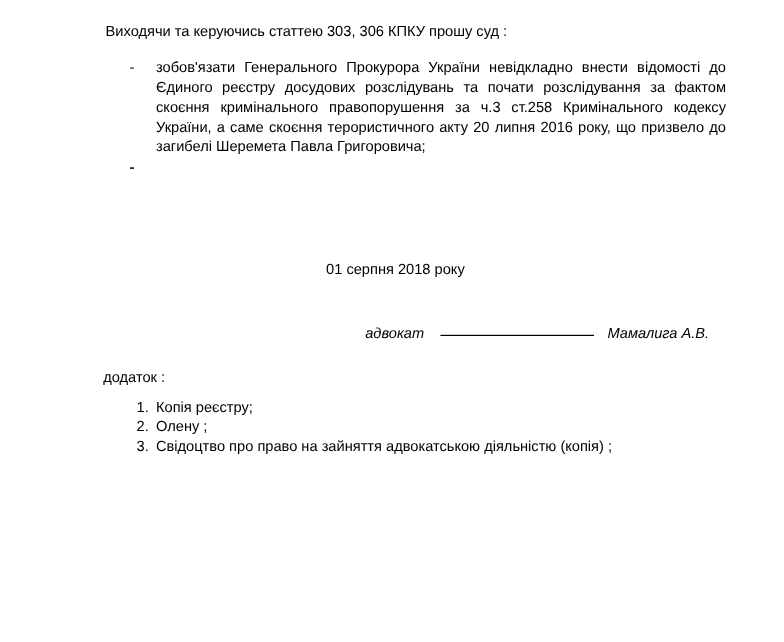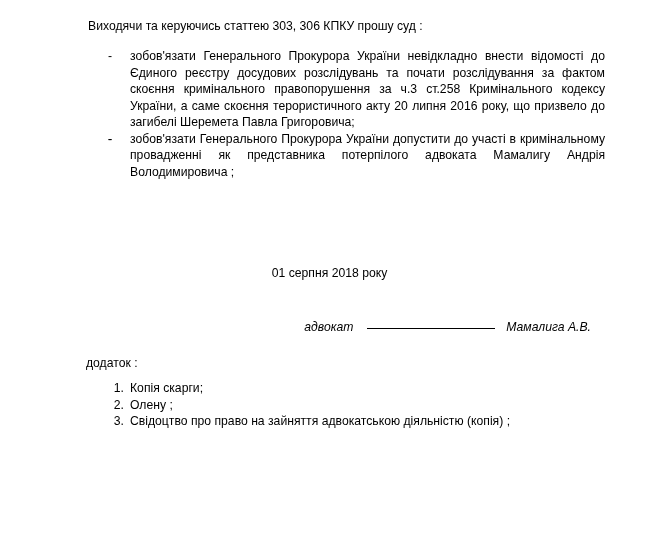--- a/index.html
+++ b/index.html
@@ -108,40 +108,39 @@
   <ul class="dash-list">
     <li class="dash-item">
       <span class="dash">-</span>
       <span>зобов'язати Генерального Прокурора України невідкладно внести відомості  до Єдиного реєстру досудових розслідувань та почати розслідування за фактом скоєння кримінального правопорушення за ч.3 ст.258 Кримінального кодексу України, а саме скоєння терористичного акту 20 липня 2016 року, що призвело до загибелі Шеремета Павла Григоровича;</span>
     </li>
     <li class="dash-item">
       <span class="dash">-</span>
     </li>
     <li class="dash-item">
       <span class="dash">-</span>
-      <span>зобов'язати  Генерального Прокурора України допустити до участі в кримінальному провадженні як представника потерпілого адвоката Мамалигу Андрія Володимировича ;</span>
     </li>
   </ul>
 
   <div class="spacer-sign"></div>
 
   <div class="date-line">01 серпня 2018 року</div>
 
   <div class="signature-row">
     <span class="sig-label">адвокат</span>
     <span class="sig-rule"></span>
     <span>Мамалига А.В.</span>
   </div>
 
   <div class="attach-title">додаток :</div>
 
   <ol class="num-list">
     <li class="num-item">
       <span class="num">1.</span>
-      <span>Копія скарги;</span>
+      <span>Копія реєстру;</span>
     </li>
     <li class="num-item">
       <span class="num">2.</span>
       <span>Олену ;</span>
     </li>
     <li class="num-item">
       <span class="num">3.</span>
       <span>Свідоцтво про право на зайняття адвокатською діяльністю (копія) ;</span>
     </li>
   </ol>

